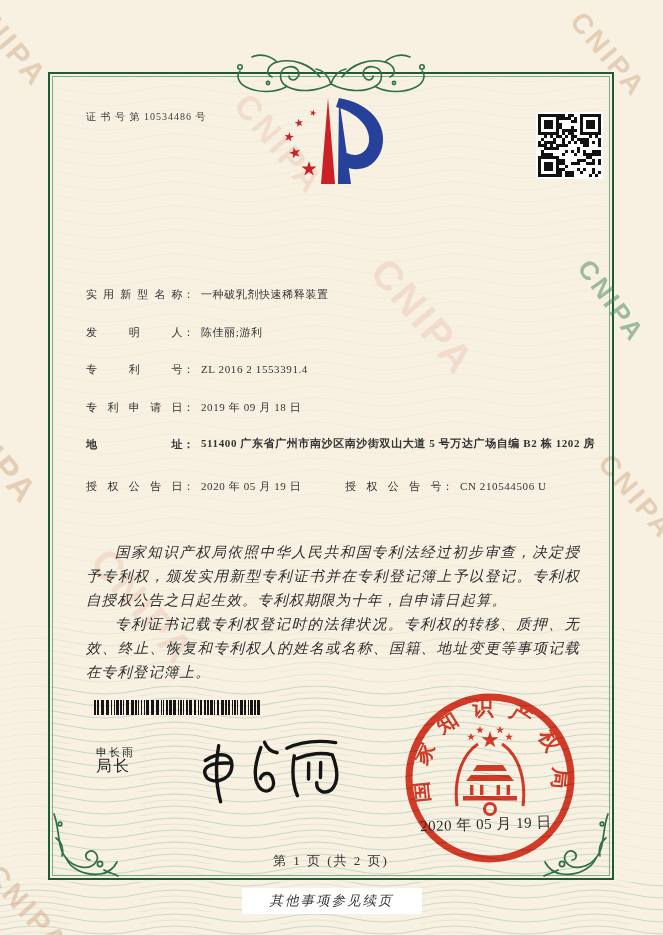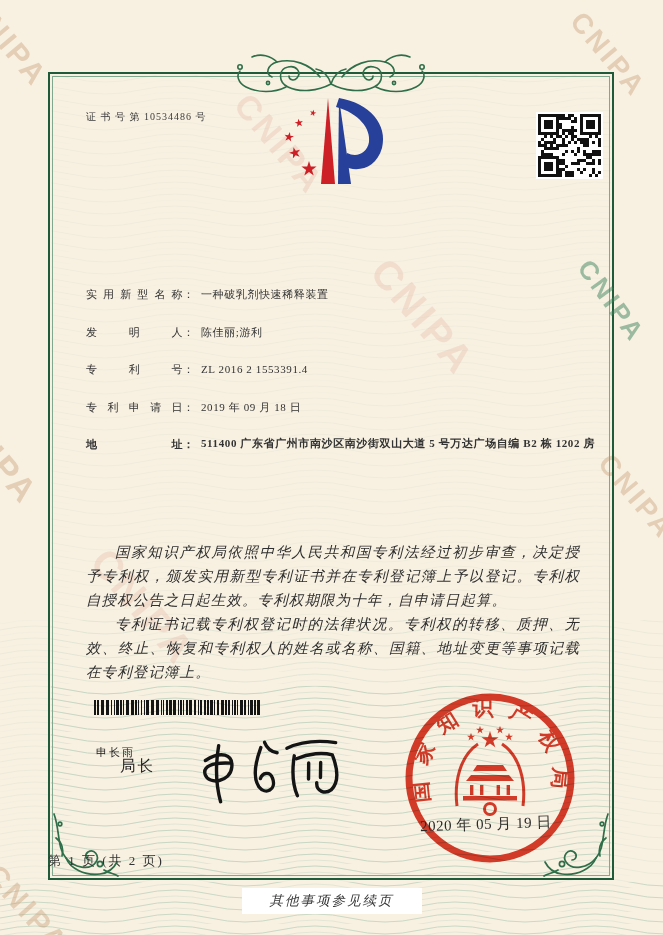--- a/index.html
+++ b/index.html
@@ -30,27 +30,27 @@
   .fvalue-wrap{white-space:normal;width:398px;line-height:21px;}
   .grant2{position:absolute;left:259px;top:0;}
   
   .paras{left:86px;top:540px;width:494px;font-size:14.5px;line-height:24px;color:#2f2f2f;
          font-style:italic;letter-spacing:1.1px;text-align:justify;}
   .paras p{margin:0;text-indent:2em;}
   
   .barcode{left:94px;top:700px;width:172px;height:15px;font-size:0;}
   .barcode span{display:inline-block;height:100%;background:#151515;vertical-align:top;}
   
-  .dir-title{left:96px;top:756px;font-size:15.5px;letter-spacing:2px;color:#222;margin-left:24px;}
+  .dir-title{left:96px;top:756px;font-size:15.5px;letter-spacing:2px;color:#222;}
   .dir-name{left:96px;top:745px;font-size:11px;letter-spacing:2px;color:#222;}
   .sig{left:196px;top:733px;z-index:5;}
   
   .seal{left:400px;top:688px;z-index:5;mix-blend-mode:multiply;}
   
-  .pagenum{left:48px;top:852px;width:566px;text-align:left;font-size:13px;color:#333;letter-spacing:2px;}
+  .pagenum{left:48px;top:852px;width:566px;text-align:center;font-size:13px;color:#333;letter-spacing:2px;}
   .contnote{left:0;top:888px;width:663px;text-align:center;z-index:4;position:absolute;}
   .contnote span{display:inline-block;background:#ffffff;padding:4px 28px;font-size:13.5px;
       font-style:italic;letter-spacing:2px;color:#3a3a3a;}
   .ornament{z-index:3;position:absolute;}
   .qr{left:536px;top:112px;background:#fff;padding:2px;font-size:0;line-height:0;}
   .qr i{display:inline-block;width:3px;height:3px;}
   .qr i.d{background:#111;}
   svg text{font-family:"Liberation Serif","DejaVu Serif",serif;}
 </style>
 </head>
@@ -148,20 +148,26 @@
       <span class="flabel">发明人</span><span class="fcolon">：</span><span class="fvalue">陈佳丽;游利</span>
     </div>
     <div class="frow">
       <span class="flabel">专利号</span><span class="fcolon">：</span><span class="fvalue">ZL 2016 2 1553391.4</span>
     </div>
     <div class="frow">
       <span class="flabel">专利申请日</span><span class="fcolon">：</span><span class="fvalue">2019 年 09 月 18 日</span>
     </div>
     <div class="frow" style="margin-bottom:19px;font-weight:bold;">
       <span class="flabel">地址</span><span class="fcolon">：</span><span class="fvalue fvalue-wrap">511400 广东省广州市南沙区南沙街双山大道 5 号万达广场自编 B2 栋 1202 房</span>
+    </div>
+    <div class="frow">
+      <span class="flabel">授权公告日</span><span class="fcolon">：</span><span class="fvalue">2020 年 05 月 19 日</span>
+      <span class="grant2">
+        <span class="flabel">授权公告号</span><span class="fcolon">：</span><span class="fvalue">CN 210544506 U</span>
+      </span>
     </div>
   </div>
 
   <div class="z paras">
     <p>国家知识产权局依照中华人民共和国专利法经过初步审查，决定授予专利权，颁发实用新型专利证书并在专利登记簿上予以登记。专利权自授权公告之日起生效。专利权期限为十年，自申请日起算。</p>
     <p>专利证书记载专利权登记时的法律状况。专利权的转移、质押、无效、终止、恢复和专利权人的姓名或名称、国籍、地址变更等事项记载在专利登记簿上。</p>
   </div>
 
   <div class="z barcode"><span style="width:2px;margin-right:1px"></span><span style="width:2px;margin-right:2px"></span><span style="width:3px;margin-right:2px"></span><span style="width:3px;margin-right:2px"></span><span style="width:1px;margin-right:2px"></span><span style="width:1px;margin-right:1px"></span><span style="width:3px;margin-right:1px"></span><span style="width:2px;margin-right:1px"></span><span style="width:1px;margin-right:2px"></span><span style="width:3px;margin-right:2px"></span><span style="width:3px;margin-right:1px"></span><span style="width:2px;margin-right:1px"></span><span style="width:1px;margin-right:2px"></span><span style="width:1px;margin-right:2px"></span><span style="width:1px;margin-right:1px"></span><span style="width:3px;margin-right:2px"></span><span style="width:3px;margin-right:2px"></span><span style="width:3px;margin-right:2px"></span><span style="width:1px;margin-right:1px"></span><span style="width:1px;margin-right:2px"></span><span style="width:2px;margin-right:1px"></span><span style="width:3px;margin-right:1px"></span><span style="width:3px;margin-right:2px"></span><span style="width:1px;margin-right:1px"></span><span style="width:2px;margin-right:1px"></span><span style="width:1px;margin-right:2px"></span><span style="width:2px;margin-right:1px"></span><span style="width:3px;margin-right:2px"></span><span style="width:2px;margin-right:2px"></span><span style="width:1px;margin-right:1px"></span><span style="width:2px;margin-right:2px"></span><span style="width:2px;margin-right:1px"></span><span style="width:2px;margin-right:1px"></span><span style="width:3px;margin-right:1px"></span><span style="width:1px;margin-right:2px"></span><span style="width:2px;margin-right:2px"></span><span style="width:3px;margin-right:1px"></span><span style="width:2px;margin-right:1px"></span><span style="width:2px;margin-right:2px"></span><span style="width:1px;margin-right:1px"></span><span style="width:2px;margin-right:1px"></span><span style="width:1px;margin-right:2px"></span><span style="width:3px;margin-right:1px"></span><span style="width:2px;margin-right:2px"></span><span style="width:1px;margin-right:1px"></span><span style="width:3px;margin-right:1px"></span><span style="width:2px;margin-right:1px"></span><span style="width:3px;margin-right:2px"></span></div>
 

